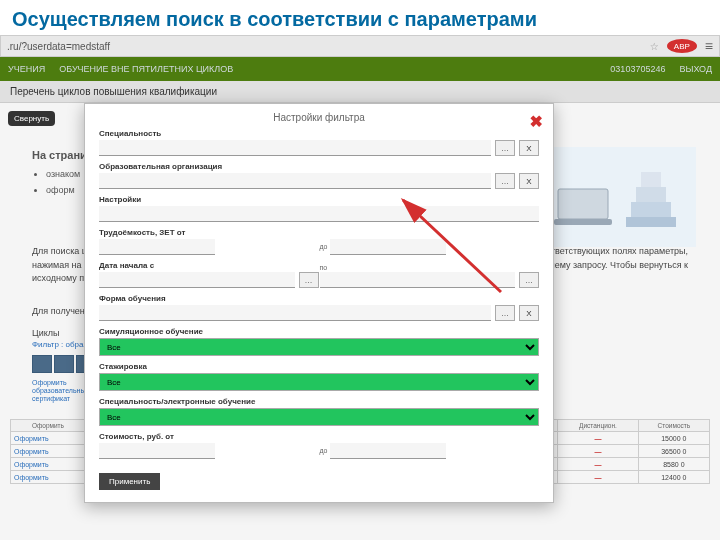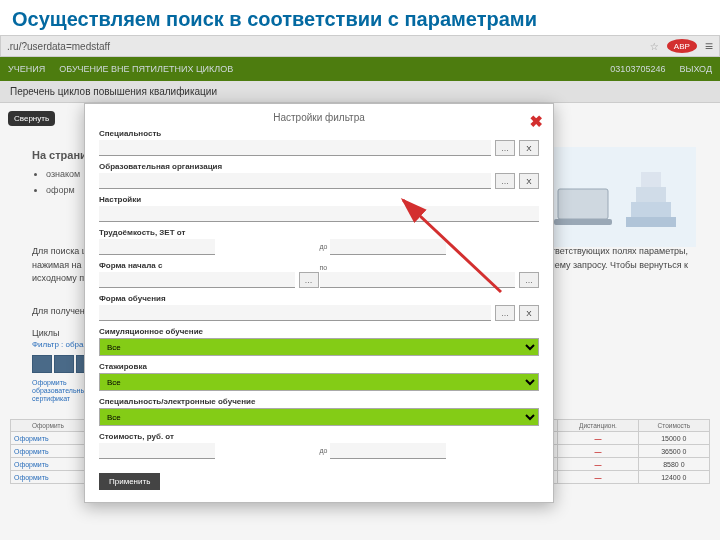--- a/index.html
+++ b/index.html
@@ -40,21 +40,21 @@
   .modal-title { text-align: center; font-size: 10px; color: #666; margin-bottom: 4px; }
   .modal-close { position: absolute; right: 10px; top: 8px; color: #d32f2f; font-size: 16px; font-weight: bold; cursor: pointer; }
   .fgroup { margin: 6px 0; }
   .fgroup label { display: block; font-size: 8px; color: #333; font-weight: bold; margin-bottom: 2px; }
   .frow { display: flex; gap: 4px; align-items: center; }
   .finput { flex: 1; height: 16px; border: none; border-bottom: 1px solid #999; background: #f5f5f5; font-size: 8px; padding: 0 3px; }
   .fbtn { width: 20px; height: 16px; border: 1px solid #aaa; background: #f0f0f0; font-size: 8px; display: flex; align-items: center; justify-content: center; cursor: pointer; }
   .frow2 { display: flex; gap: 1px; align-items: flex-end; }
   .fcol { flex: 1; }
   .fcol .sublabel { font-size: 7px; color: #666; }
-  .fselect { width: 100%; height: 18px; border: 1px solid #aaa; background: #84cc16; font-size: 8px; padding: 0 3px; }
+  .fselect { width: 100%; height: 18px; border: 1px solid #aaa; background: #22c55e; font-size: 8px; padding: 0 3px; }
   .apply-btn { margin-top: 8px; background: #444; color: #fff; font-size: 8px; padding: 4px 10px; border: none; cursor: pointer; }
   .arrow { position: absolute; right: 42px; top: 88px; pointer-events: none; }
 </style>
 </head>
 <body>
 
 <div class="slide-title">Осуществляем поиск в соответствии с параметрами</div>
 
 <div class="browser-bar">
   <span>.ru/?userdata=medstaff</span>
@@ -227,21 +227,21 @@
           <input class="finput" style="">
         </div>
         <div class="fcol">
           <span class="sublabel">до</span>
           <input class="finput" style="">
         </div>
       </div>
 
       <div class="fgroup frow2">
         <div class="fcol">
-          <label>Форма начала с</label>
+          <label>Дата начала с</label>
           <div class="frow">
             <input class="finput" style="">
             <div class="fbtn">…</div>
           </div>
         </div>
         <div class="fcol">
           <span class="sublabel">по</span>
           <div class="frow">
             <input class="finput" style="">
             <div class="fbtn">…</div>

